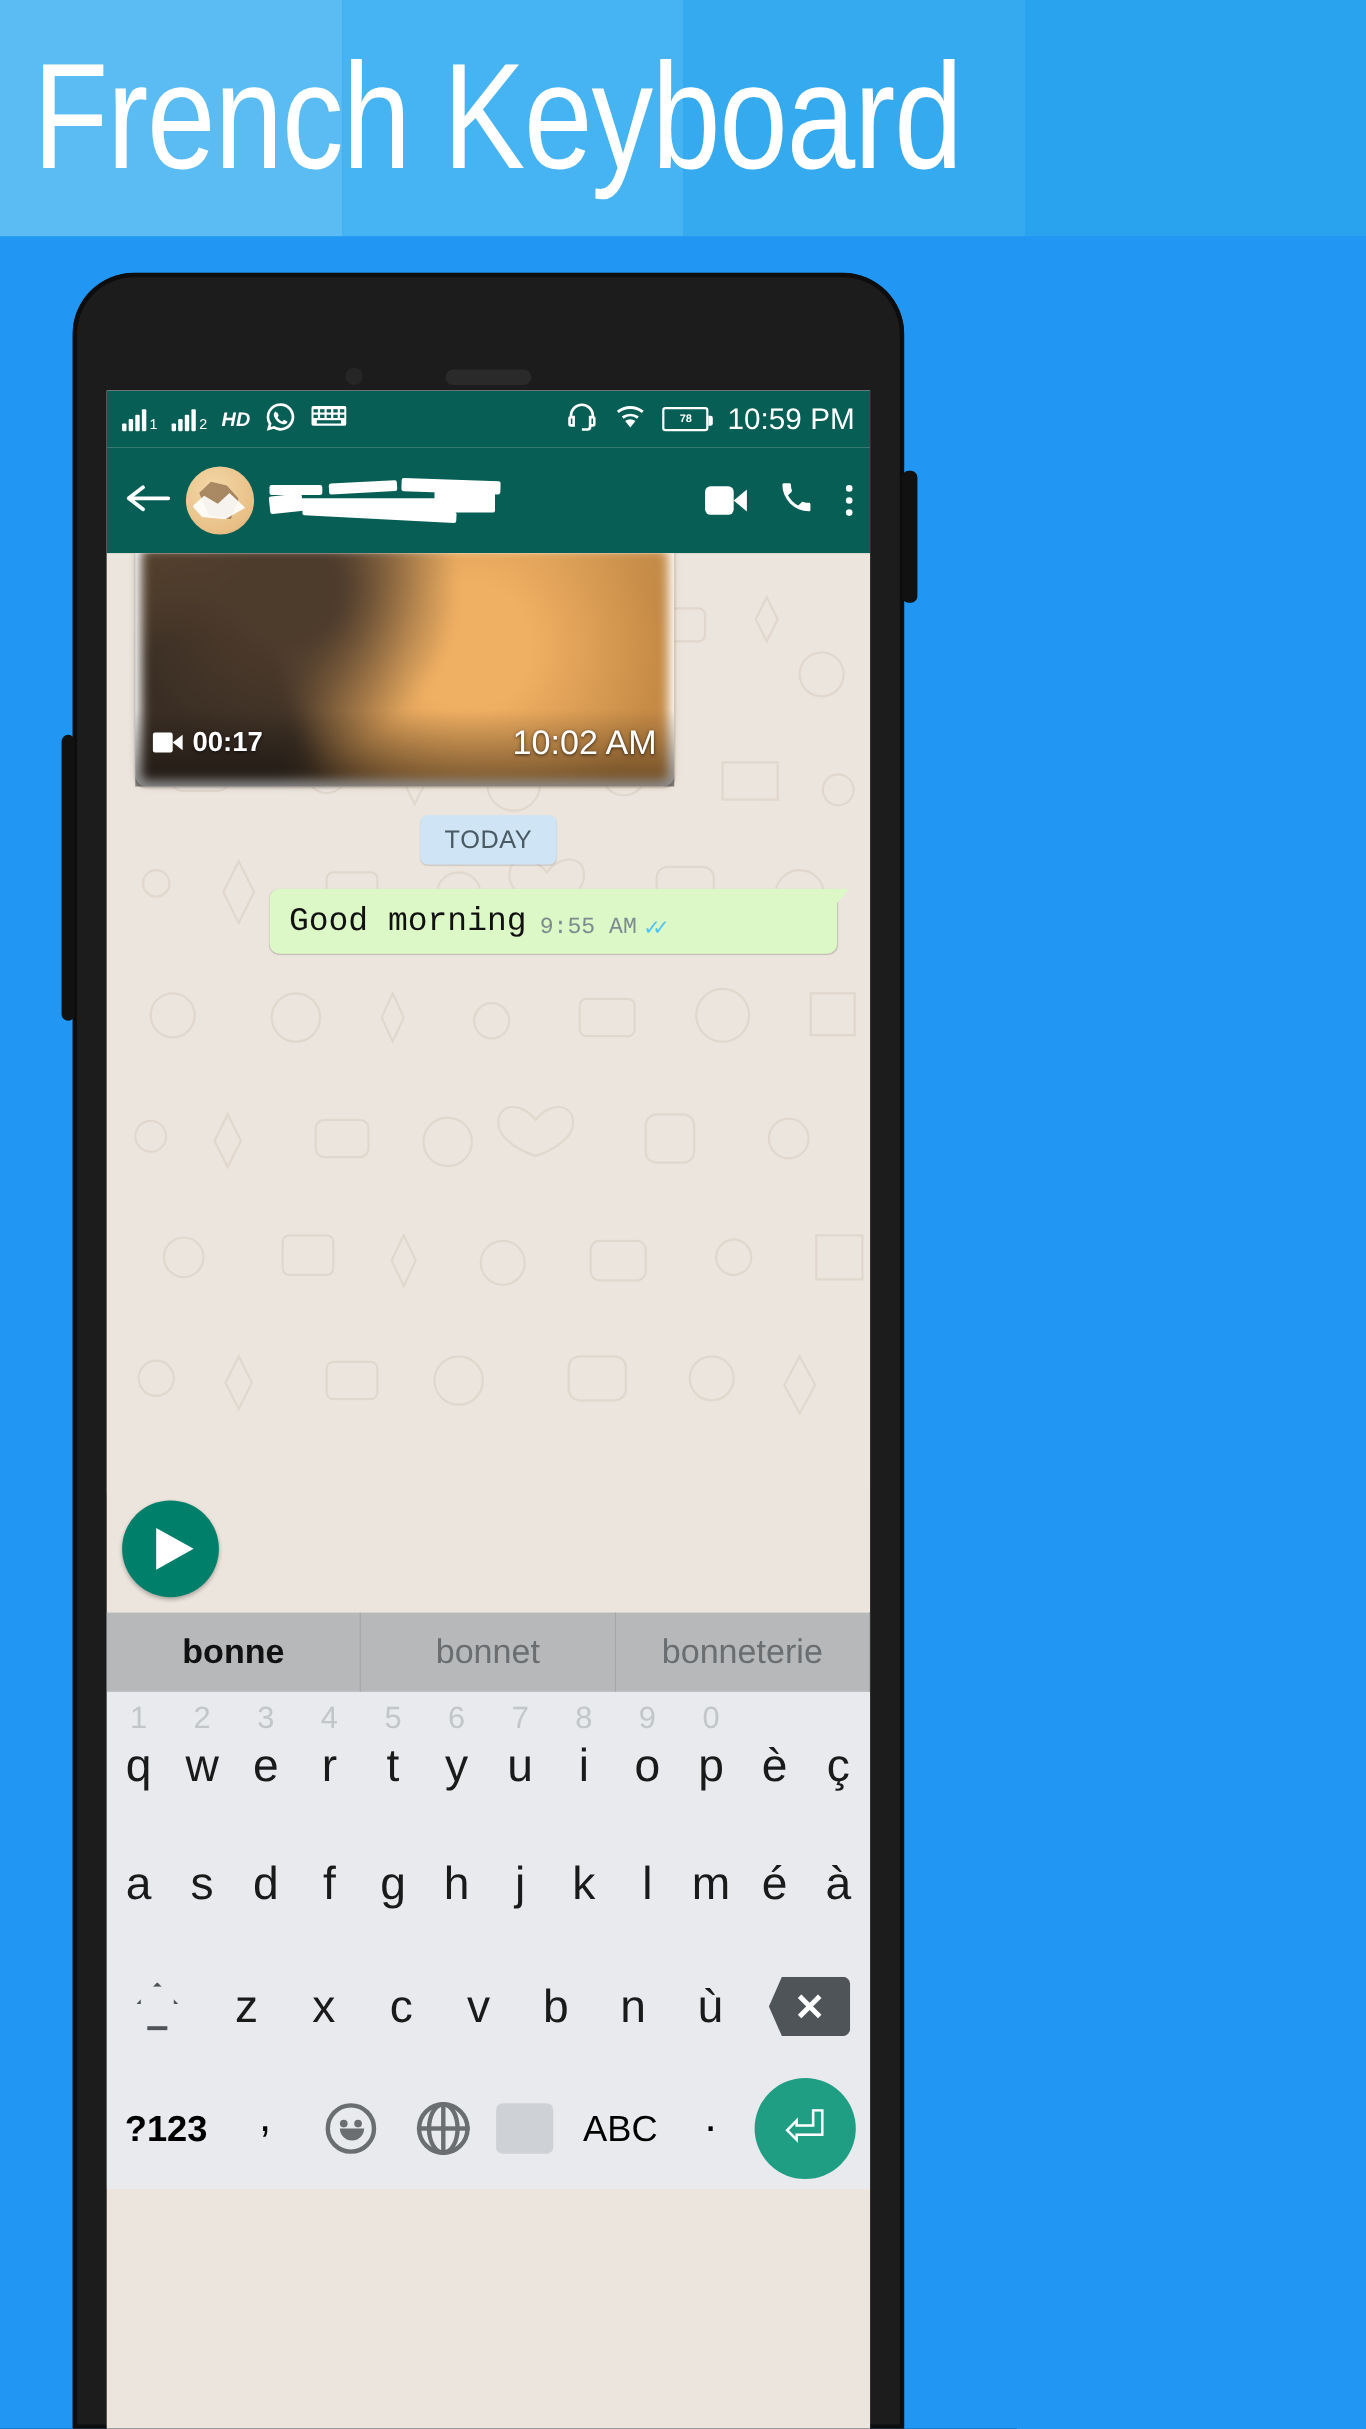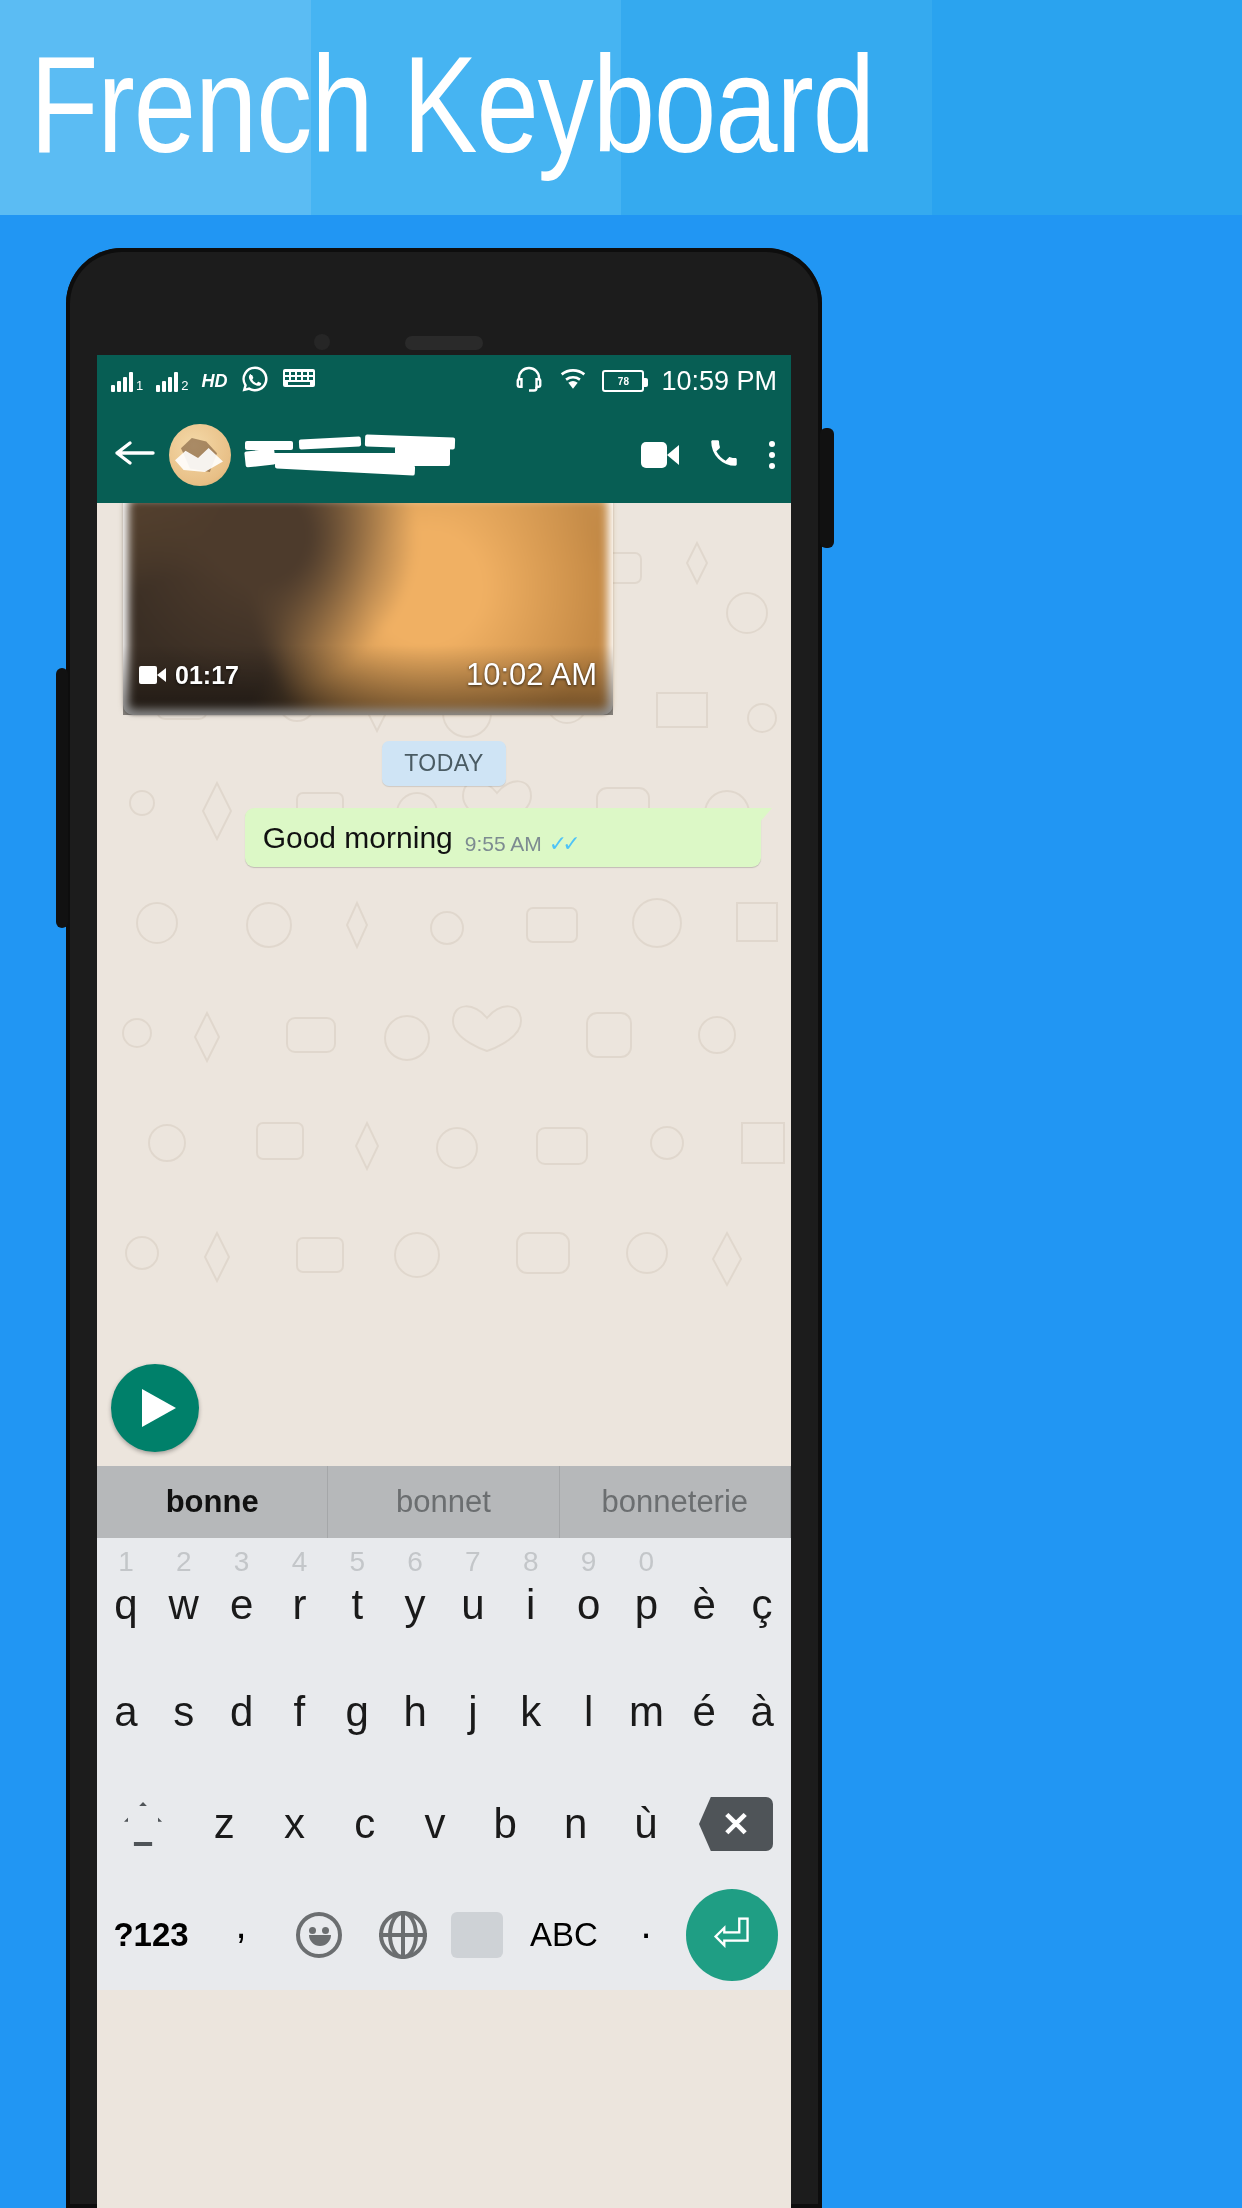--- a/index.html
+++ b/index.html
@@ -178,21 +178,21 @@
 
   .bubble { position:relative; z-index:2; max-width: 78%; border-radius: 9px;
     box-shadow: 0 1px 1px rgba(0,0,0,.18); padding: 12px 16px 10px; font-size: 30px; color:#111; }
   .bubble.in { background:#fff; margin: 28px 0 0 14px; border-top-left-radius: 0; }
   .bubble.in::before {
     content:""; position:absolute; left:-11px; top:0;
     border-top: 0 solid transparent; border-right: 12px solid #fff;
     border-bottom: 14px solid transparent;
   }
   .bubble.out { background:#dcf8c6; margin: 22px 14px 0 auto; border-top-right-radius: 0;
-    display:flex; align-items:flex-end; gap:12px; padding: 12px 14px 10px 18px; }
+    display:flex; align-items:flex-end; gap:12px; padding: 12px 14px 10px 18px; font-family: Liberation Mono, monospace; }
   .bubble.out::after {
     content:""; position:absolute; right:-11px; top:0;
     border-top: 0 solid transparent; border-left: 12px solid #dcf8c6;
     border-bottom: 14px solid transparent;
   }
   .bubble .lines { line-height: 1.22; }
   .bubble .meta { display:flex; align-items:center; gap:7px; color:#7d8b91; font-size:21px; }
   .bubble.in .meta { justify-content:flex-end; margin-top:-26px; padding-left: 110px; }
   .ticks { color:#4fc3f7; font-size:22px; letter-spacing:-5px; }
 
@@ -477,21 +477,21 @@
       </svg>
 
       <div class="video-msg">
         <div class="video-thumb"></div>
         <div class="video-meta">
           <span class="dur">
             <span class="cam">
                 <b></b>
                 <i></i>
               </span>
-            <span>01:17</span>
+            <span>00:17</span>
           </span>
           <span class="tm">10:02 AM</span>
         </div>
       </div>
 
       <div class="daychip">TODAY</div>
 
 
       <div class="bubble out">
         <span class="lines">Good morning</span>

